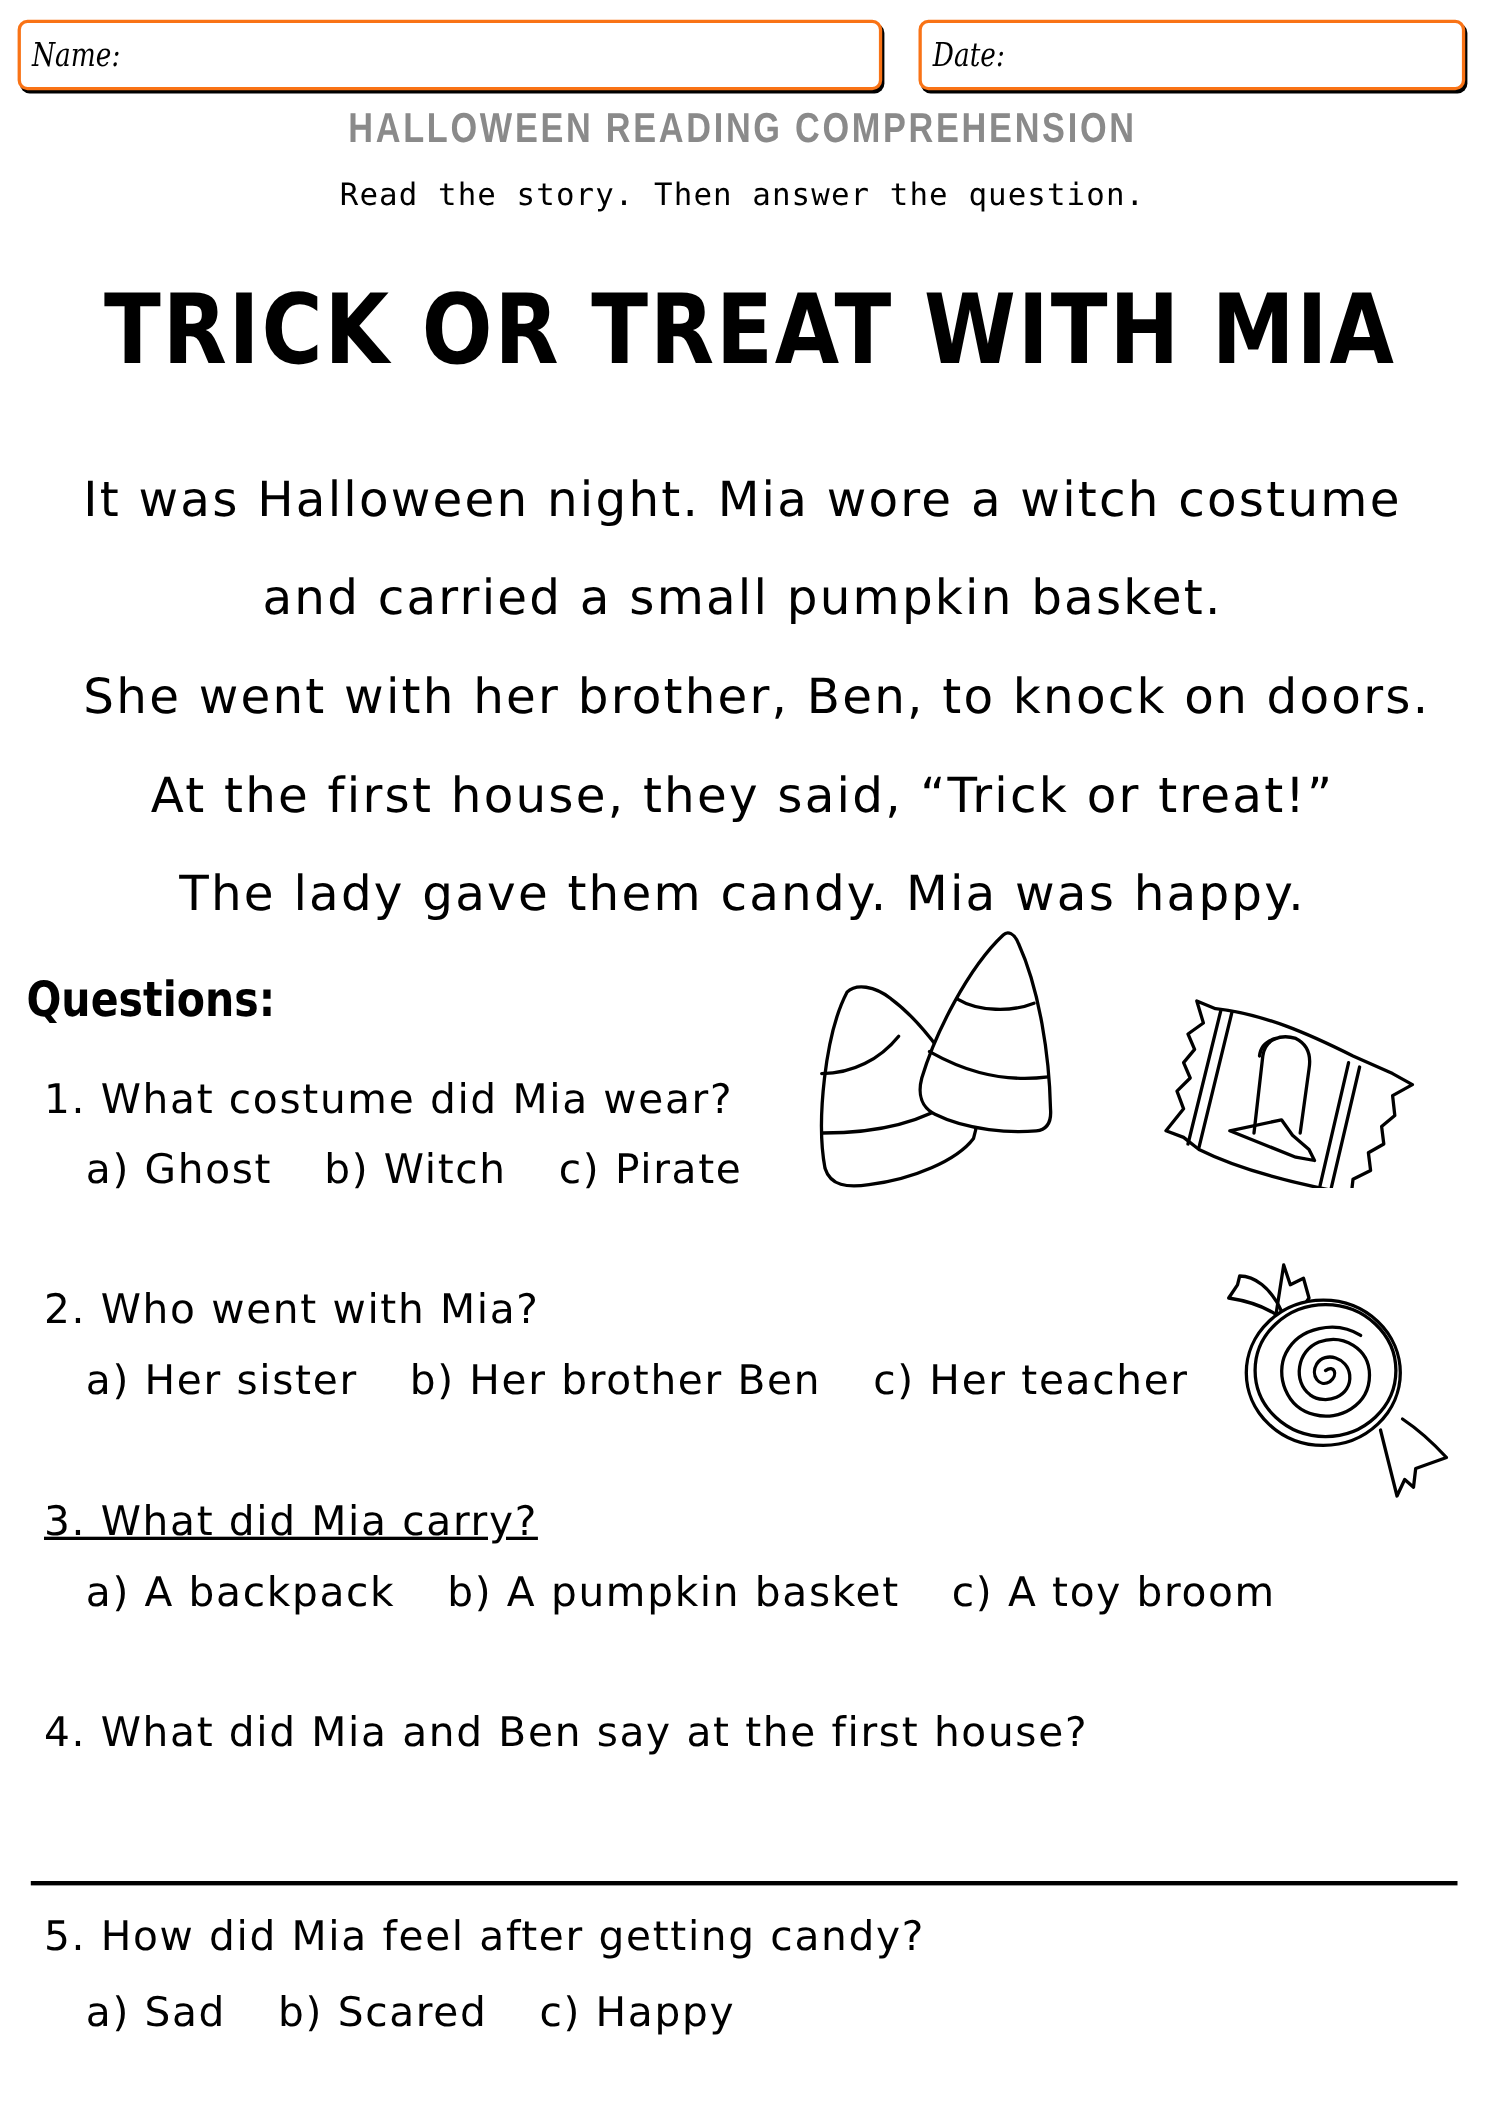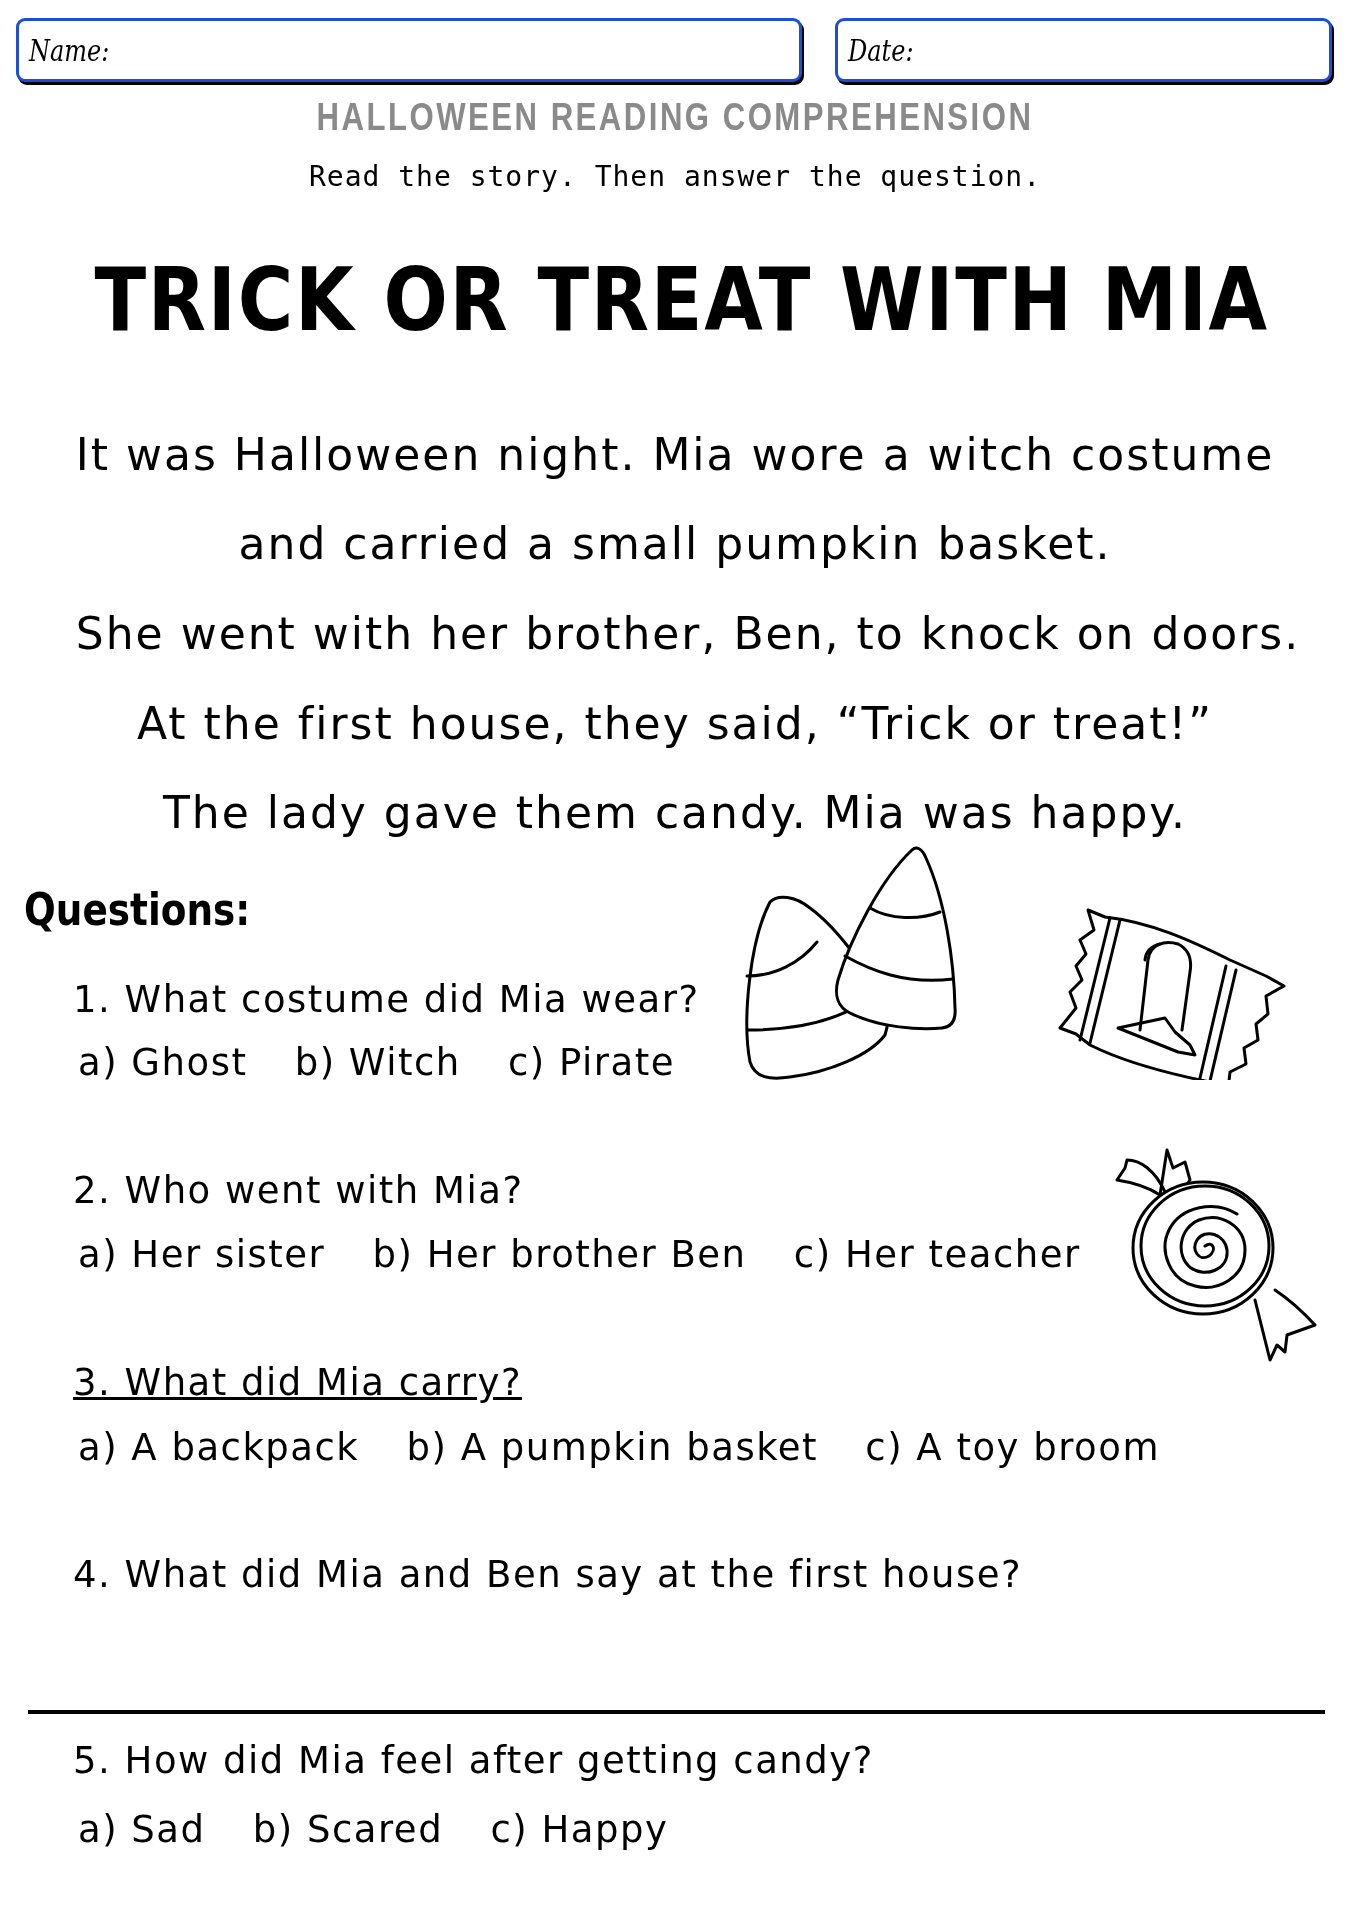--- a/index.html
+++ b/index.html
@@ -1,35 +1,35 @@
 <!DOCTYPE html>
 <html><head>
 <meta charset="utf-8">
 <style>
   html, body { margin: 0; padding: 0; background: #ffffff; }
   body { width: 1350px; height: 1920px; position: relative; overflow: hidden;
          font-family: "DejaVu Sans", sans-serif; color: #000; }
-  .box { position: absolute; top: 18px; height: 64px; border: 3px solid #1d4ed8;
+  .box { position: absolute; top: 18px; height: 64px; border: 3px solid #f97316;
          border-radius: 9px; box-shadow: 2px 3px 0 #000; background: #fff; box-sizing: border-box; }
   .box .lbl { position: absolute; left: 10px; top: 12px; font-family: "DejaVu Serif", serif;
               font-style: italic; font-size: 30px; transform: scaleX(0.8); transform-origin: left center; }
   #name-box { left: 16px; width: 786px; }
   #date-box { left: 835px; width: 497px; }
   .center { position: absolute; left: 0; width: 1350px; text-align: center; white-space: nowrap; }
   #header { top: 96px; font-family: "Liberation Sans", sans-serif; font-weight: bold; font-size: 38px;
             color: #8a8a8a; letter-spacing: 3px; transform: scaleX(0.82); }
   #instruction { top: 160px; font-family: "DejaVu Sans Mono", monospace; font-size: 28px; letter-spacing: 1px; }
   #title { top: 248px; font-family: "DejaVu Sans", sans-serif; font-weight: bold; font-size: 88px;
            letter-spacing: 2px; transform: scaleX(0.86); }
   .story { font-family: "DejaVu Sans", sans-serif; font-size: 44px; letter-spacing: 2px; margin-top: 31px; }
   #story-0 { top: 398px; } #story-1 { top: 487px; } #story-2 { top: 577px; padding-left: 13px; }
   #story-3 { top: 667px; } #story-4 { top: 756px; }
   #questions-heading { position: absolute; left: 24px; top: 884px; font-family: "DejaVu Sans", sans-serif;
            font-weight: bold; font-size: 44px; transform: scaleX(0.85); transform-origin: left center; }
-  .q { position: absolute; left: 40px; font-size: 37px; letter-spacing: 1.5px; white-space: nowrap; margin-left: 33px; }
+  .q { position: absolute; left: 40px; font-size: 37px; letter-spacing: 1.5px; white-space: nowrap; }
   .opts { position: absolute; left: 78px; font-size: 37px; letter-spacing: 1.5px; white-space: nowrap; }
   .opts span { margin-right: 34px; }
   #q1 { top: 978px; } #q1-opts { top: 1041px; }
   #q2 { top: 1169px; } #q2-opts { top: 1233px; }
   #q3 { top: 1361px; text-decoration: underline; } #q3-opts { top: 1426px; }
   #q4 { top: 1553px; }
   #answer-line { position: absolute; left: 28px; top: 1710px; width: 1297px; height: 4px; background: #000; }
   #q5 { top: 1739px; } #q5-opts { top: 1808px; }
   svg.art { position: absolute; }
 </style>

